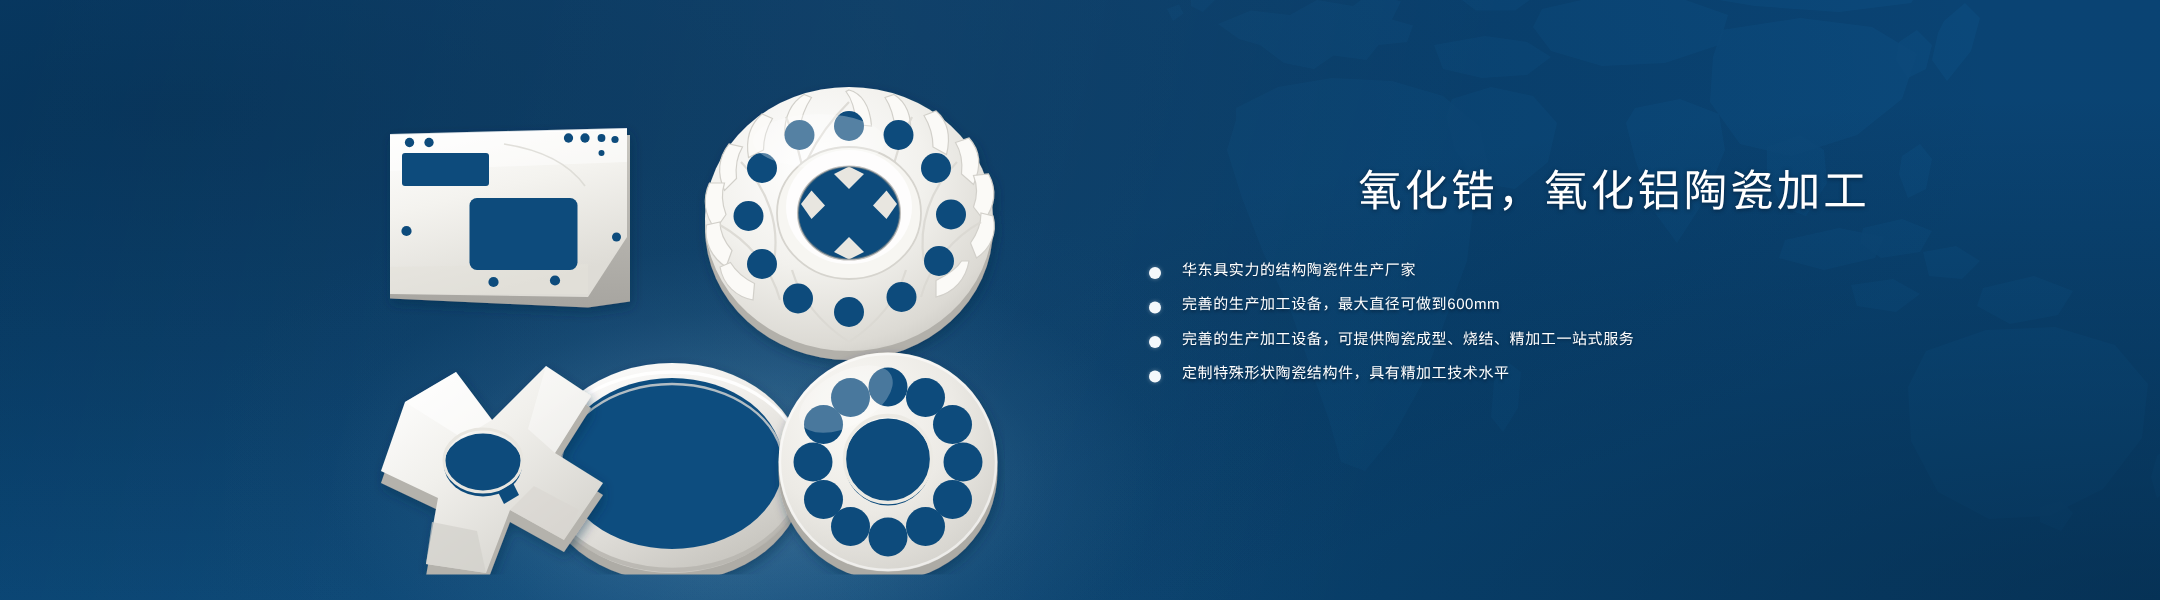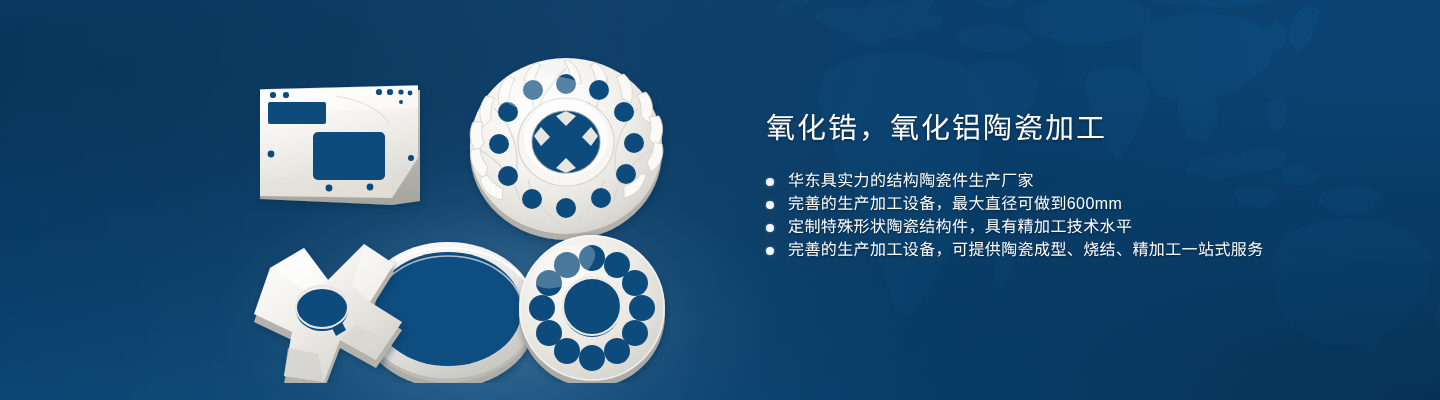--- a/index.html
+++ b/index.html
@@ -69,29 +69,30 @@
   }
   .headline{
     color:#ffffff;
     font-size:29px;
     line-height:40px;
     letter-spacing:2px;
     font-weight:400;
     margin:0 0 22px 0;
     text-shadow:0 1px 3px rgba(0,12,28,0.55);
     white-space:nowrap;
+    text-align:center;
   }
   .bullets{
     list-style:none;
     margin:0; padding:0;
   }
   .bullets li{
     position:relative;
     color:#ffffff;
-    font-size:16px;
+    font-size:10px;
     line-height:22.5px;
     letter-spacing:0.4px;
     padding-left:22px;
     margin:0 0 0.5px 0;
     text-shadow:0 1px 2px rgba(0,12,28,0.5);
     white-space:nowrap;
   }
   .bullets li .dot{
     position:absolute;
     left:0; top:7.5px;
@@ -375,22 +376,22 @@
       <li>
         <span class="dot"></span>
         <span>华东具实力的结构陶瓷件生产厂家</span>
       </li>
       <li>
         <span class="dot"></span>
         <span>完善的生产加工设备，最大直径可做到600mm</span>
       </li>
       <li>
         <span class="dot"></span>
-        <span>定制特殊形状陶瓷结构件，具有精加工技术水平</span>
+        <span>完善的生产加工设备，可提供陶瓷成型、烧结、精加工一站式服务</span>
       </li>
       <li>
         <span class="dot"></span>
-        <span>完善的生产加工设备，可提供陶瓷成型、烧结、精加工一站式服务</span>
+        <span>定制特殊形状陶瓷结构件，具有精加工技术水平</span>
       </li>
     </ul>
   </div>
 
 </div>
 
 </body></html>

